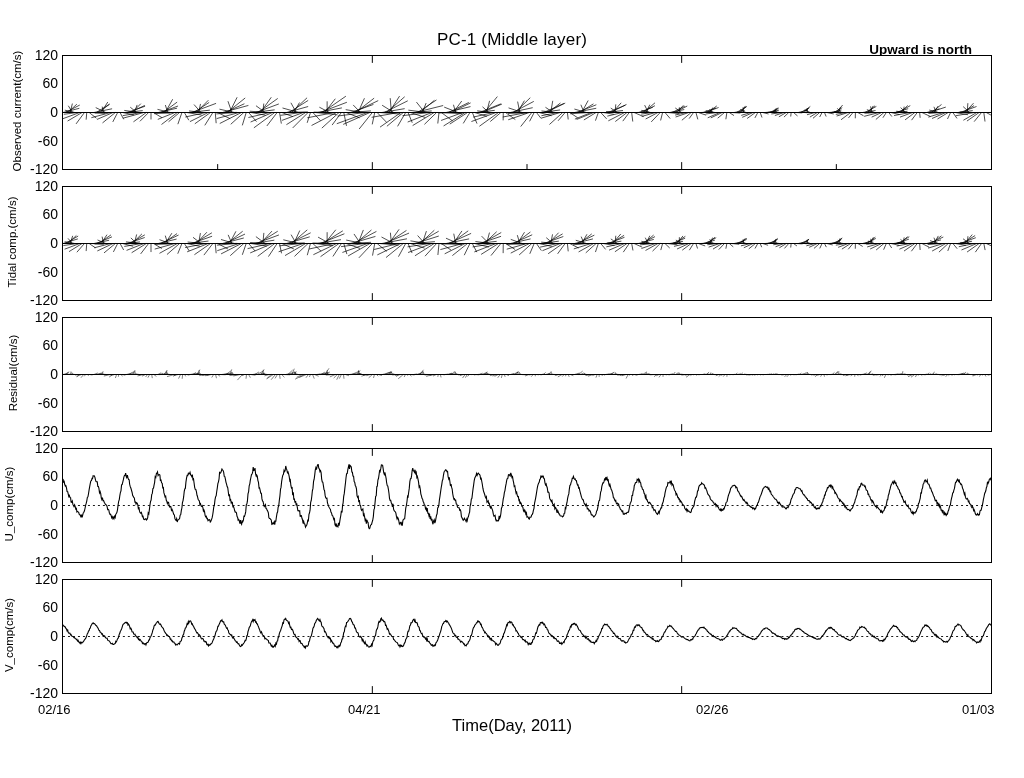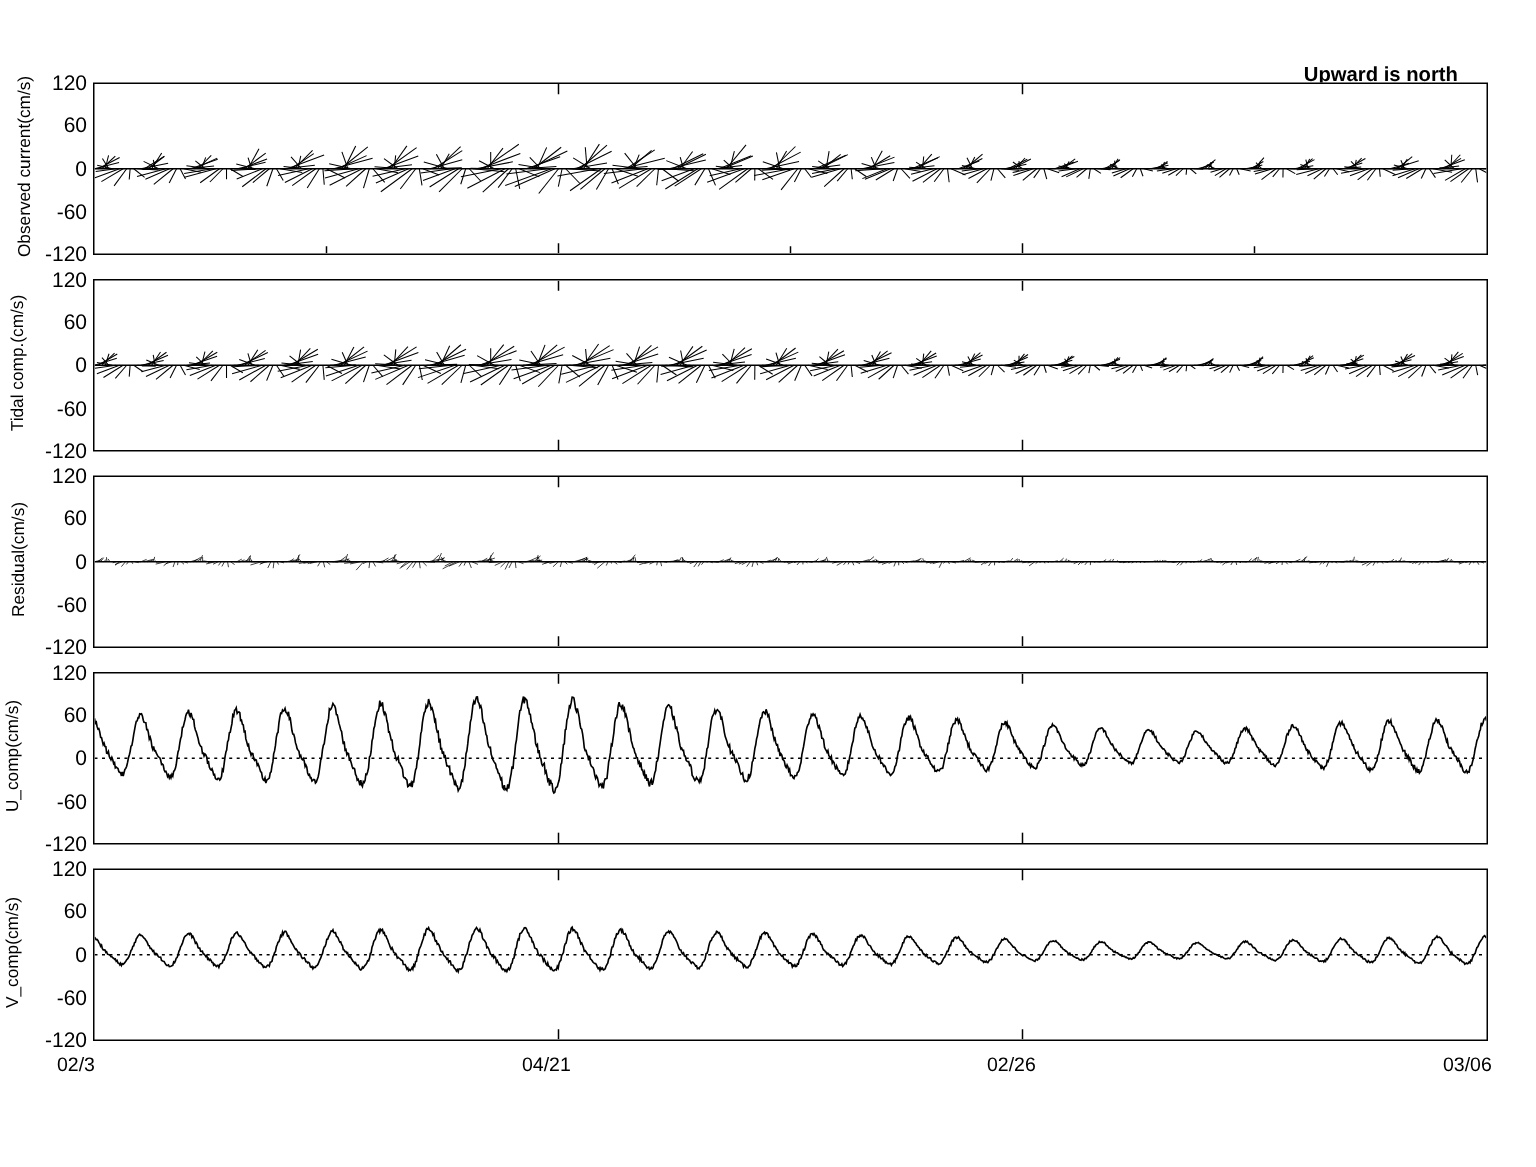--- a/index.html
+++ b/index.html
@@ -73,20 +73,21 @@
     top:716px;
     text-align:center;
     font-size:16.5px;
   }
 </style>
 </head>
 <body>
 
 <div id="figure">
 
+  <div class="title">PC-1 (Middle layer)</div>
   <div class="annot">Upward is north</div>
 
   <div class="panel" id="p1" style="top:55px;height:115px;">
     <svg viewBox="0 0 930 115" preserveAspectRatio="none">
       <g id="sticks1" stroke="#000" stroke-width="0.7">
           <line x1="0.0" y1="57.5" x2="16.4" y2="53.2"></line>
           <line x1="2.4" y1="57.5" x2="16.8" y2="49.9"></line>
           <line x1="4.8" y1="57.5" x2="13.9" y2="49.0"></line>
           <line x1="7.2" y1="57.5" x2="9.4" y2="48.4"></line>
           <line x1="9.5" y1="57.5" x2="5.3" y2="50.6"></line>
@@ -1416,18 +1417,19 @@
   </div>
   <div class="yticks" style="top:579px;height:115px;">
     <div class="ytick" style="top:-5px;">120</div>
     <div class="ytick" style="top:23px;">60</div>
     <div class="ytick" style="top:52px;">0</div>
     <div class="ytick" style="top:81px;">-60</div>
     <div class="ytick" style="top:109px;">-120</div>
   </div>
   <div class="ylabel" style="top:629px;left:-61px;">V_comp(cm/s)</div>
 
-  <div class="xtick" style="left:38px;">02/3</div>
+  <div class="xtick" style="left:38px;">02/16</div>
   <div class="xtick" style="left:348px;">04/21</div>
-  <div class="xtick" style="left:658px;">02/26</div>
-  <div class="xtick" style="left:962px;">03/06</div>
+  <div class="xtick" style="left:696px;">02/26</div>
+  <div class="xtick" style="left:962px;">01/03</div>
+  <div class="xlabel">Time(Day, 2011)</div>
 
 </div>
 
 </body></html>

